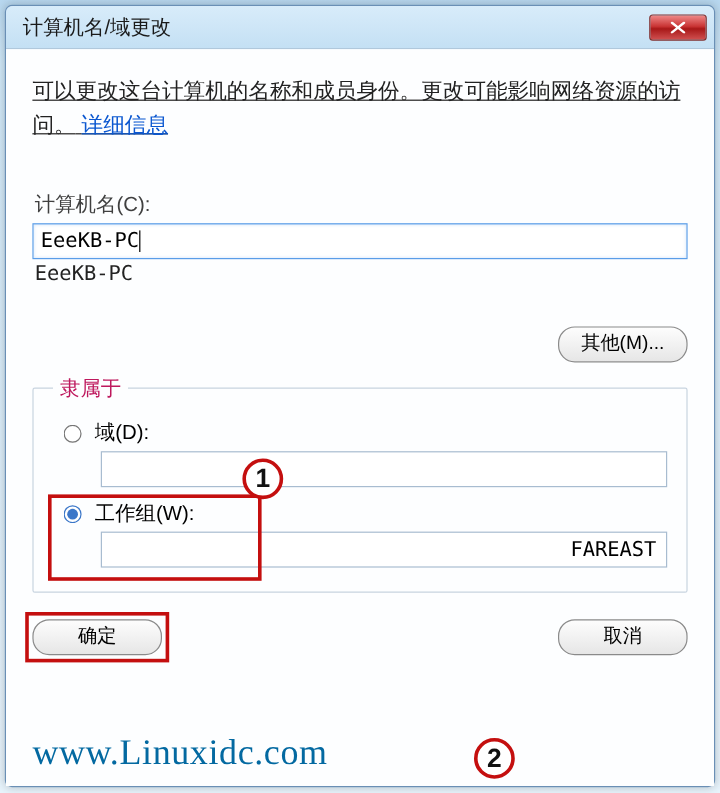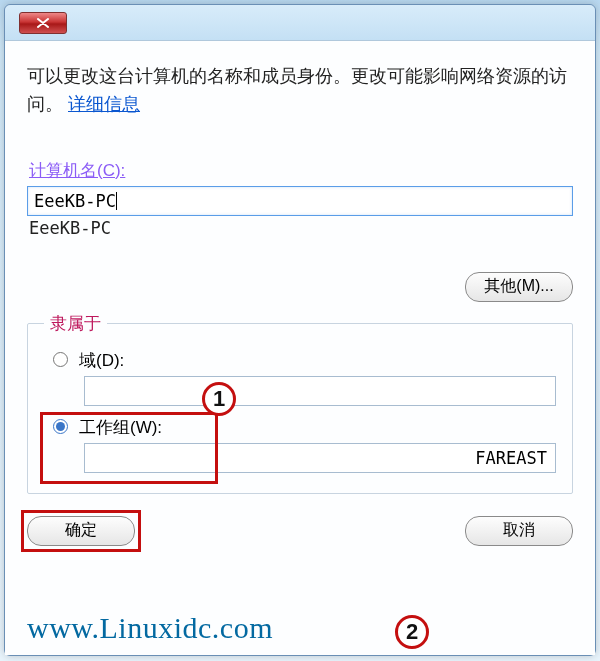--- a/index.html
+++ b/index.html
@@ -60,28 +60,28 @@
     background: #fdfeff;
     height: calc(100% - 36px);
     position: relative;
   }
 
   .desc {
     font-size: 18px;
     line-height: 1.55;
     color: #222;
     margin: 6px 0 40px 0;
+    text-decoration: underline;
   }
   .desc a { color: #0b57d0; text-decoration: underline; cursor: pointer; }
 
   .field-label {
     font-size: 17px;
-    color: #8b5cf6;
+    color: #404040;
     margin: 0 0 4px 2px;
-    text-decoration: underline;
   }
 
   .full-name-label { margin-top: 10px; }
   .full-name-value {
     font-family: "Consolas", "SimSun", monospace;
     font-size: 17px;
     color: #222;
     margin: 2px 0 0 2px;
   }
 
@@ -109,21 +109,21 @@
     padding: 8px 16px 20px 16px;
   }
   fieldset.member legend {
     font-size: 17px;
     padding: 0 6px;
     color: #be185d;
   }
 
   .radio-row {
     display: flex;
-    align-items: flex-start;
+    align-items: center;
     gap: 8px;
     margin: 6px 0 4px 4px;
     font-size: 17px;
   }
   .radio-row input[type=radio] {
     width: 15px; height: 15px;
     accent-color: #3a76c8;
   }
   .group-input {
     width: calc(100% - 40px);
@@ -209,20 +209,21 @@
     display: flex;
     align-items: center;
   }
 </style>
 </head>
 <body>
 
 <div class="window">
 
   <div class="titlebar">
+    <div class="titlebar-text">计算机名/域更改</div>
     <div class="close-btn">
       <svg viewBox="0 0 14 10">
         <path d="M2 1 L12 9 M12 1 L2 9" stroke="#fff" stroke-width="2" stroke-linecap="round"></path>
       </svg>
     </div>
   </div>
 
   <div class="client">
 
     <div class="desc">

